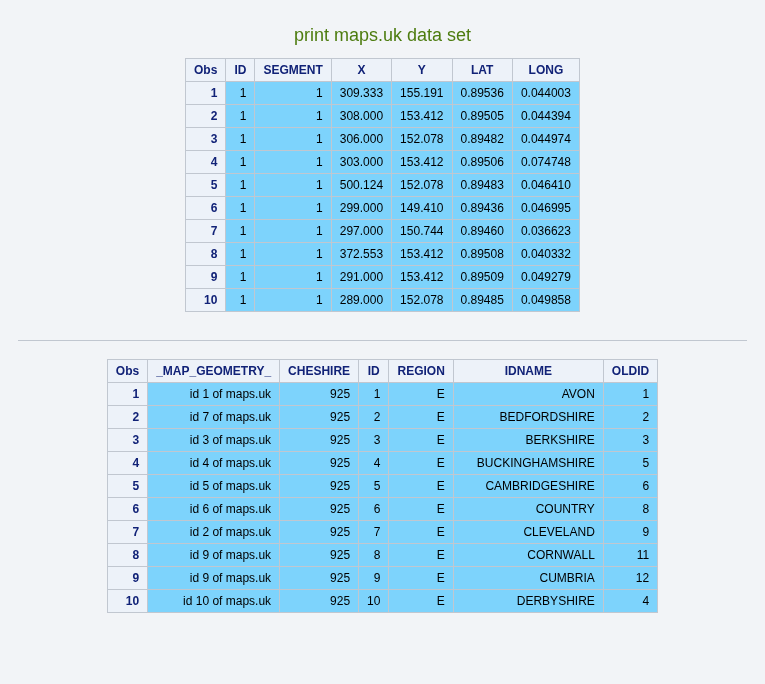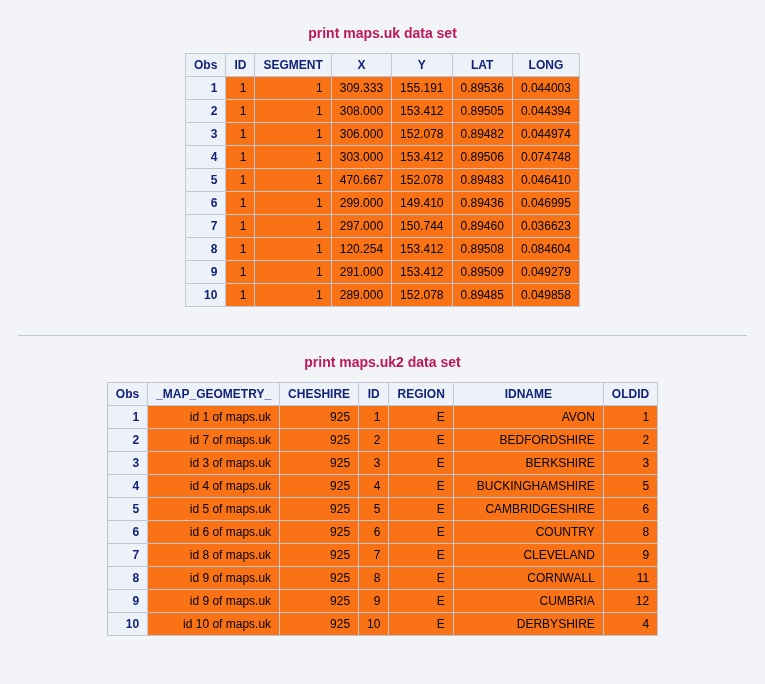--- a/index.html
+++ b/index.html
@@ -8,29 +8,29 @@
       background-color: #f2f4f7;
       font-family: Arial, sans-serif;
       font-size: 13px;
       color: #112277;
     }
     .section {
       text-align: center;
       padding: 10px 0 20px 0;
     }
     .title {
-      font-weight: bold;
-      font-size: 14px;
-      color: #be185d;
+      font-weight: normal;
+      font-size: 18px;
+      color: #4d7c0f;
       margin-bottom: 12px;
     }
     table {
       border-collapse: collapse;
       margin: 0 auto;
-      background: #f97316;
+      background: #7dd3fc;
     }
     th, td {
       border: 1px solid #c1c7d0;
       padding: 4px 8px;
       font-size: 12px;
       white-space: nowrap;
     }
     th {
       background-color: #edf2f9;
       color: #112277;
@@ -109,21 +109,21 @@
           <td class="num">1</td>
           <td class="num">303.000</td>
           <td class="num">153.412</td>
           <td class="num">0.89506</td>
           <td class="num">0.074748</td>
         </tr>
         <tr>
           <td class="row-header">5</td>
           <td class="num">1</td>
           <td class="num">1</td>
-          <td class="num">470.667</td>
+          <td class="num">500.124</td>
           <td class="num">152.078</td>
           <td class="num">0.89483</td>
           <td class="num">0.046410</td>
         </tr>
         <tr>
           <td class="row-header">6</td>
           <td class="num">1</td>
           <td class="num">1</td>
           <td class="num">299.000</td>
           <td class="num">149.410</td>
@@ -136,24 +136,24 @@
           <td class="num">1</td>
           <td class="num">297.000</td>
           <td class="num">150.744</td>
           <td class="num">0.89460</td>
           <td class="num">0.036623</td>
         </tr>
         <tr>
           <td class="row-header">8</td>
           <td class="num">1</td>
           <td class="num">1</td>
-          <td class="num">120.254</td>
+          <td class="num">372.553</td>
           <td class="num">153.412</td>
           <td class="num">0.89508</td>
-          <td class="num">0.084604</td>
+          <td class="num">0.040332</td>
         </tr>
         <tr>
           <td class="row-header">9</td>
           <td class="num">1</td>
           <td class="num">1</td>
           <td class="num">291.000</td>
           <td class="num">153.412</td>
           <td class="num">0.89509</td>
           <td class="num">0.049279</td>
         </tr>
@@ -166,21 +166,20 @@
           <td class="num">0.89485</td>
           <td class="num">0.049858</td>
         </tr>
       </tbody>
   </table>
 </div>
 
 <hr class="divider">
 
 <div class="section">
-  <div class="title">print maps.uk2 data set</div>
   <table>
     <thead>
       <tr>
         <th>Obs</th>
         <th>_MAP_GEOMETRY_</th>
         <th>CHESHIRE</th>
         <th>ID</th>
         <th>REGION</th>
         <th id="idname-header" style="min-width: 133px;">IDNAME</th>
         <th>OLDID</th>
@@ -236,21 +235,21 @@
           <td class="row-header">6</td>
           <td class="txt">id 6 of maps.uk</td>
           <td class="num">925</td>
           <td class="num">6</td>
           <td class="txt">E</td>
           <td class="txt">COUNTRY</td>
           <td class="num">8</td>
         </tr>
         <tr>
           <td class="row-header">7</td>
-          <td class="txt">id 8 of maps.uk</td>
+          <td class="txt">id 2 of maps.uk</td>
           <td class="num">925</td>
           <td class="num">7</td>
           <td class="txt">E</td>
           <td class="txt">CLEVELAND</td>
           <td class="num">9</td>
         </tr>
         <tr>
           <td class="row-header">8</td>
           <td class="txt">id 9 of maps.uk</td>
           <td class="num">925</td>

